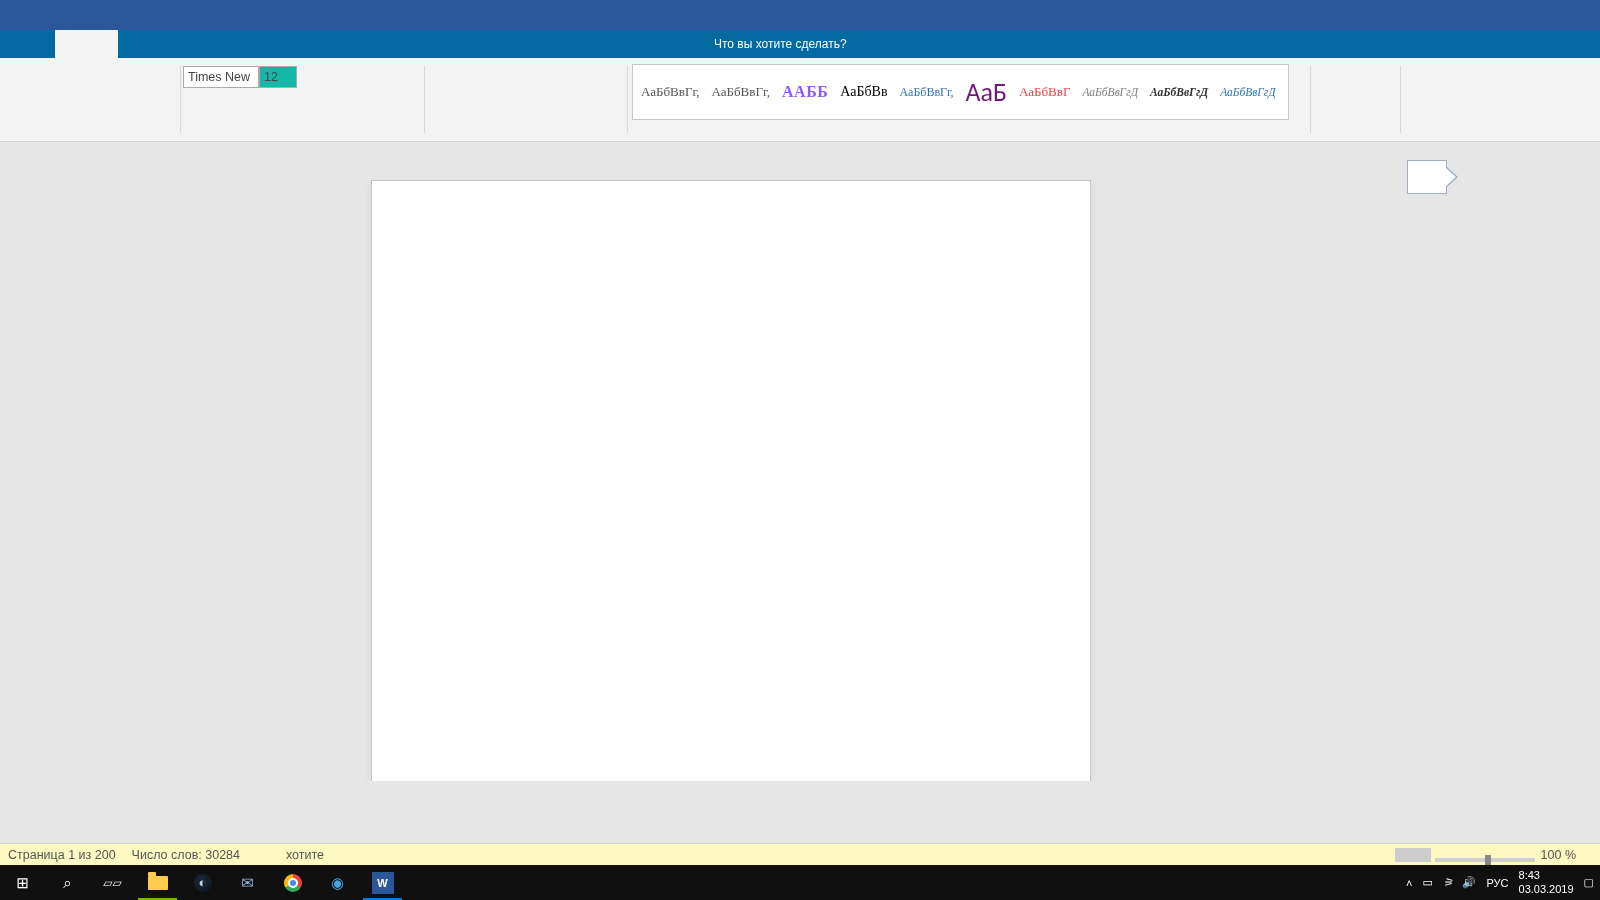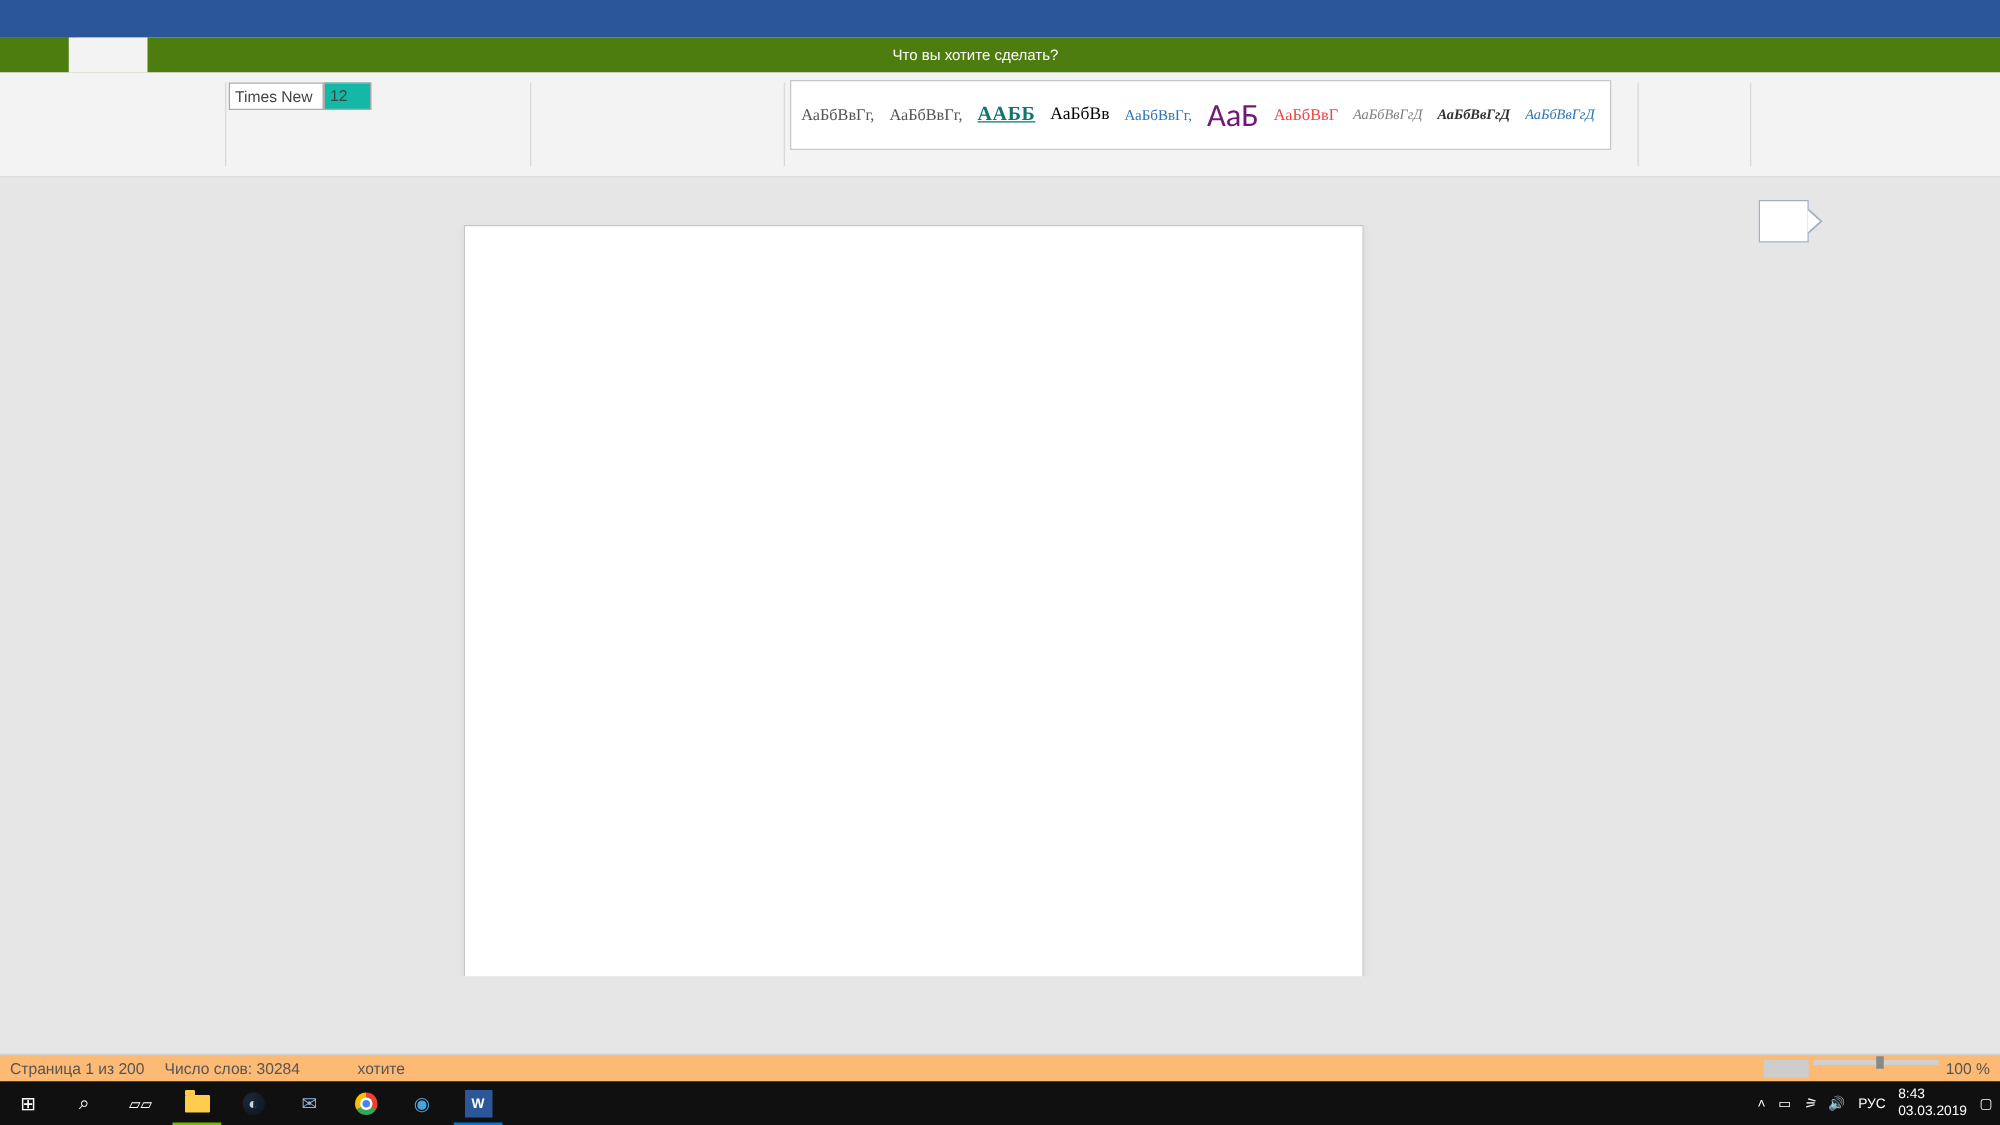--- a/index.html
+++ b/index.html
@@ -4,52 +4,52 @@
 <style>
 * { margin: 0; padding: 0; box-sizing: border-box; font-family: "Segoe UI", Tahoma, sans-serif; }
 html, body { width: 1600px; height: 900px; overflow: hidden; background: #e6e6e6; }
 
 
 .titlebar { height: 30px; background: #2b579a; display: flex; align-items: stretch; }
 .titlebar .tab { width: 62px; background: #2b579a; }
 .titlebar .right { flex: 1; display: flex; justify-content: flex-end; align-items: center; }
 
 
-.tabstrip { height: 28px; background: #4d7c0f; display: flex; align-items: stretch; padding-left: 55px; }
+.tabstrip { height: 28px; background: #0369a1; display: flex; align-items: stretch; padding-left: 55px; }
 .tabstrip .active-tab { width: 63px; background: #f3f3f3; }
 .tabstrip .spacer { flex: 1; display: flex; align-items: center; }
 .tabstrip .tellme { color: #fff; font-size: 12px; margin-left: 596px; }
 
 
 .ribbon { height: 84px; background: #f3f3f3; border-bottom: 1px solid #d4d4d4; display: flex; align-items: flex-start; padding-top: 10px; position: relative; }
 .ribbon .group-divider { width: 1px; background: #d8d8d8; position: absolute; top: 8px; bottom: 8px; }
 .fontgroup { position: absolute; left: 183px; top: 8px; display: flex; }
 .fontname { width: 76px; height: 22px; font-size: 12.5px; padding: 2px 4px; border: 1px solid #ababab; background: #fff; color:#444; }
 .fontsize { width: 38px; height: 22px; font-size: 12.5px; padding: 2px 4px; border: 1px solid #ababab; border-left: 1px solid #ababab; background: #14b8a6; color:#444; }
 .fontname::placeholder, .fontsize::placeholder { color:#444; }
 
 .styles-gallery { position: absolute; left: 632px; top: 6px; height: 56px; width: 657px; background: #fff; border: 1px solid #c7c7c7; display: flex; align-items: center; padding: 0 6px; gap: 8px; overflow: hidden; }
 .style-item { font-family: "Times New Roman", serif; font-size: 13px; color: #555; white-space: nowrap; cursor: pointer; padding: 4px 2px; }
-.style-item.bold { font-weight: 800; font-size: 16px; letter-spacing: 0.5px; color:#0f766e;text-decoration:underline; }
+.style-item.bold { font-weight: 800; font-size: 16px; letter-spacing: 0.5px; color:#8b5cf6; }
 .style-item.blue { color: #000000; font-size: 14px; }
 .style-item.bluesm { color: #2e74b5; font-size: 12px; }
 .style-item.huge { font-size: 26px; color: #701a75; font-family: "Calibri Light", Calibri, sans-serif; }
 .style-item.gray { color: #ef4444; }
 .style-item.grayit { color: #808080; font-style: italic; font-size: 11.5px; }
 .style-item.blackit { color: #333; font-style: italic; font-weight: 600; font-size: 11.5px; }
 .style-item.blueit { color: #2e74b5; font-style: italic; font-size: 11.5px; }
 
 
 .docarea { position: absolute; top: 142px; left: 0; right: 0; bottom: 119px; background: #e6e6e6; overflow: hidden; }
 .page { position: absolute; top: 38px; left: 371px; width: 720px; height: 960px; background: #fff; border: 1px solid #c6c6c6; box-shadow: 0 2px 8px rgba(0,0,0,.06); }
 
 
-.statusbar { position: absolute; left: 0; right: 0; bottom: 35px; height: 22px; background: #fdba74; border-top: 1px solid #d4d4d4; display: flex; align-items: center; font-size: 12.5px; color: #555; }
+.statusbar { position: absolute; left: 0; right: 0; bottom: 35px; height: 22px; background: #fef9c3; border-top: 1px solid #d4d4d4; display: flex; align-items: center; font-size: 12.5px; color: #555; }
 .statusbar .left { display: flex; gap: 16px; padding-left: 8px; }
-.statusbar .right { margin-left: auto; display: flex; align-items: flex-start; gap: 6px; padding-right: 8px; }
+.statusbar .right { margin-left: auto; display: flex; align-items: flex-end; gap: 6px; padding-right: 24px; }
 .statusbar .slider { width: 100px; height: 4px; background: #d0d0d0; position: relative; }
 .statusbar .slider .thumb { position: absolute; left: 50%; top: -3px; width: 6px; height: 10px; background: #888; }
 .sb-hscroll { width: 36px; height: 14px; background: #cdcdcd; margin-right: 4px; }
 .statusbar .htrack { flex:1; }
 
 
 .taskbar { position: absolute; left: 0; right: 0; bottom: 0; height: 35px; background: #101010; display: flex; align-items: center; }
 .taskbar .tbitem { width: 45px; height: 35px; display: flex; align-items: center; justify-content: center; color: #fff; position: relative; }
 .taskbar .tbitem.active::after { content: ""; position: absolute; bottom: 0; left: 3px; right: 3px; height: 2px; background: #76b900; }
 .taskbar .tbitem.active-blue::after { content: ""; position: absolute; bottom: 0; left: 3px; right: 3px; height: 2px; background: #0078d7; }

